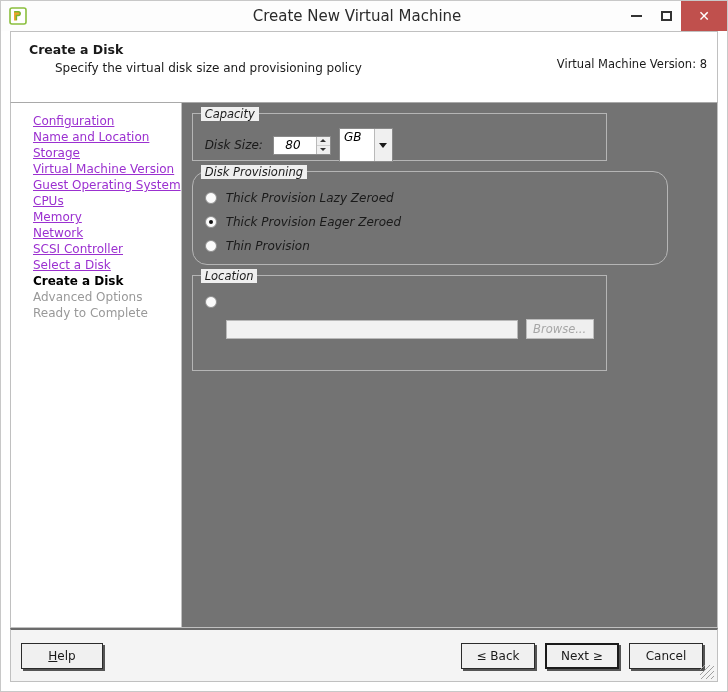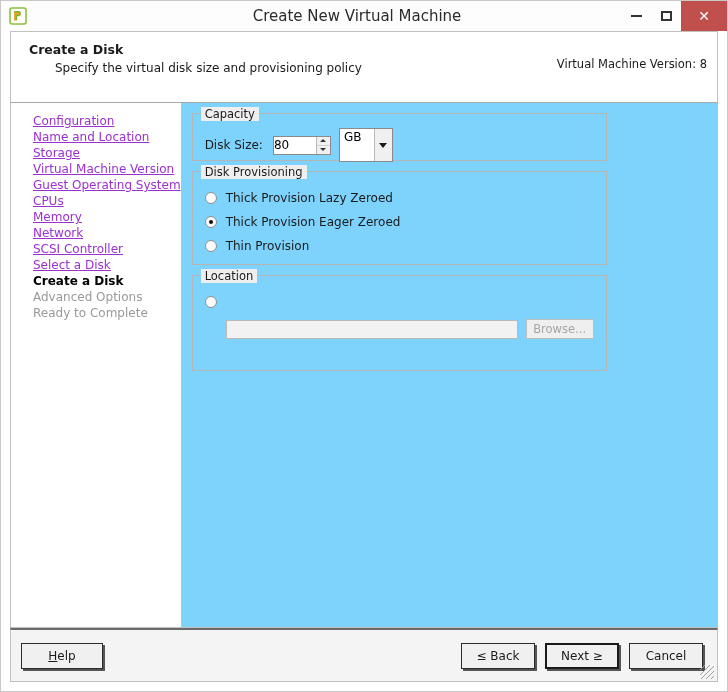--- a/index.html
+++ b/index.html
@@ -148,59 +148,60 @@
   .nav-item.current {
     color: #000000;
     font-weight: bold;
   }
   .nav-item.disabled {
     color: #999999;
   }
   .content {
     flex: 1 1 auto;
     position: relative;
-    background: #7dd3fc;
+    background: #737373;
     padding: 10px 0 0 10px;
     box-sizing: border-box;
+    font-style: italic;
   }
   
   .groupbox {
     position: relative;
     border: 1px solid #b5b5b5;
     box-sizing: border-box;
     margin-bottom: 10px;
   }
   .groupbox > .legend {
     position: absolute;
     top: -7px;
     left: 8px;
     background: #efefef;
     padding: 0 4px;
     font-size: 11.5px;
     color: #1a1a1a;
   }
   .gb-capacity { width: 415px; height: 48px; }
-  .gb-provision { width: 415px; height: 94px; }
+  .gb-provision { width: 476px; height: 94px; border-radius: 15px; }
   .gb-location { width: 415px; height: 96px; }
   .gb-inner { padding: 14px 0 0 12px; }
   
   .row { display: flex; align-items: center; }
   .field-label { font-size: 12px; color: #1a1a1a; margin-right: 10px; }
   .spin-wrap {
     display: flex;
     align-items: stretch;
     border: 1px solid #8a8a8a;
     background: #ffffff;
     height: 19px;
     box-sizing: border-box;
     width: 58px;
   }
   .spin-input {
     flex: 1 1 auto;
-    text-align: left;
+    text-align: center;
     font-size: 12px;
     padding-right: 4px;
     line-height: 17px;
     color: #000;
     background: #ffffff;
   }
   .spin-btns {
     flex: 0 0 13px;
     display: flex;
     flex-direction: column;

